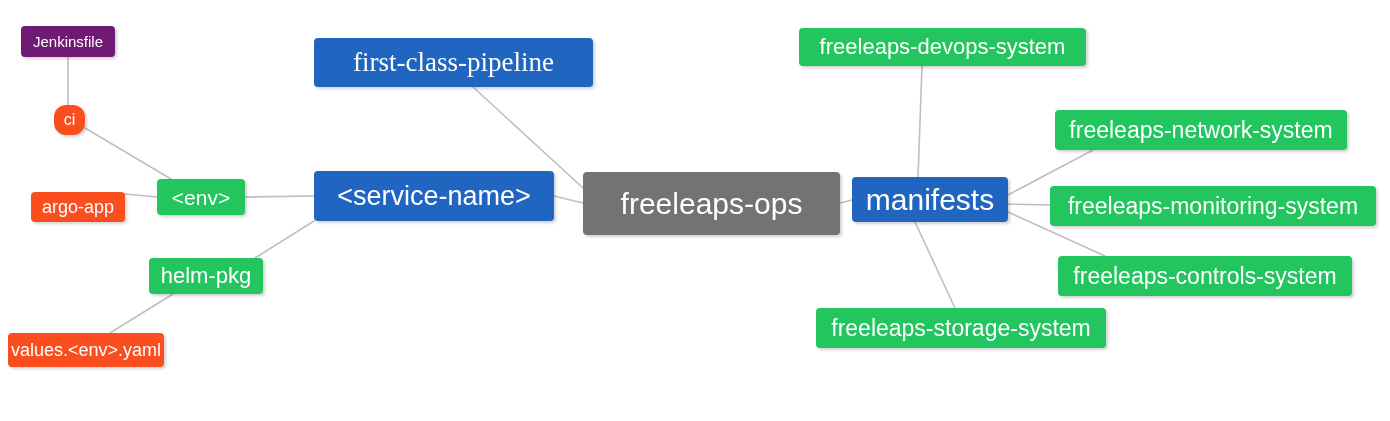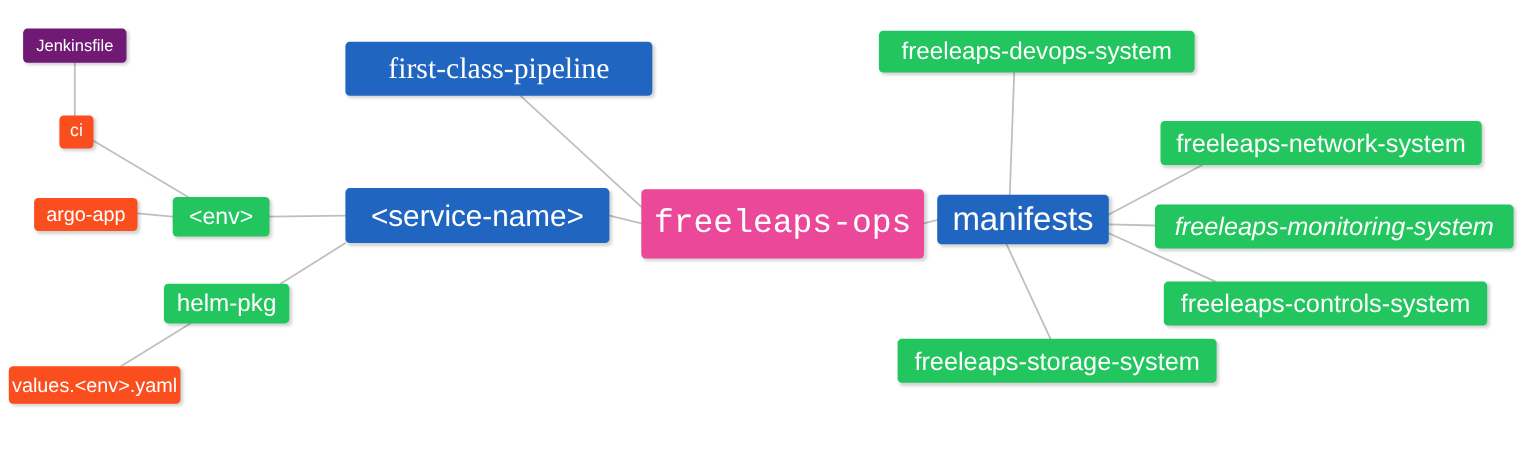--- a/index.html
+++ b/index.html
@@ -35,21 +35,21 @@
     align-items: center;
     justify-content: center;
     color: #ffffff;
     border-radius: 4px;
     white-space: nowrap;
     line-height: 1;
     letter-spacing: 0px;
     box-shadow: 2px 2px 3px rgba(0,0,0,0.18);
     z-index: 2;
   }
-  .n-root   { background: #ec4899; font-family: Liberation Mono, monospace; }
+  .n-root   { background: #737373; }
   .n-blue   { background: #2065bf; }
   .n-green  { background: #22c55e; }
   .n-red    { background: #fa4e1e; }
   .n-orange { background: #701a75; }
 </style>
 </head>
 <body>
 
 <div id="canvas">
   <svg id="edges" width="1390" height="421" viewBox="0 0 1390 421">
@@ -79,39 +79,39 @@
     </div>
     <div class="node n-blue" style="left: 852px; top: 177px; width: 156px; height: 45px; font-size: 30px;">
       <span>manifests</span>
     </div>
     <div class="node n-green" style="left: 157px; top: 179px; width: 88px; height: 36px; font-size: 21px;">
       <span>&lt;env&gt;</span>
     </div>
     <div class="node n-green" style="left: 149px; top: 258px; width: 114px; height: 36px; font-size: 22px;">
       <span>helm-pkg</span>
     </div>
-    <div class="node n-red" style="left: 31px; top: 180px; width: 94px; height: 30px; font-size: 18px;">
+    <div class="node n-red" style="left: 31px; top: 192px; width: 94px; height: 30px; font-size: 18px;">
       <span>argo-app</span>
     </div>
-    <div class="node n-red" style="left: 54px; top: 105px; width: 31px; height: 30px; font-size: 16px;">
+    <div class="node n-red" style="left: 54px; top: 105px; width: 31px; height: 30px; font-size: 16px; border-radius: 12px;">
       <span>ci</span>
     </div>
     <div class="node n-orange" style="left: 21px; top: 26px; width: 94px; height: 31px; font-size: 15px;">
       <span>Jenkinsfile</span>
     </div>
     <div class="node n-red" style="left: 8px; top: 333px; width: 156px; height: 34px; font-size: 18px;">
       <span>values.&lt;env&gt;.yaml</span>
     </div>
     <div class="node n-green" style="left: 799px; top: 28px; width: 287px; height: 38px; font-size: 22px;">
       <span>freeleaps-devops-system</span>
     </div>
     <div class="node n-green" style="left: 1055px; top: 110px; width: 292px; height: 40px; font-size: 23px;">
       <span>freeleaps-network-system</span>
     </div>
-    <div class="node n-green" style="left: 1050px; top: 186px; width: 326px; height: 40px; font-size: 23px; font-style: italic;">
+    <div class="node n-green" style="left: 1050px; top: 186px; width: 326px; height: 40px; font-size: 23px;">
       <span>freeleaps-monitoring-system</span>
     </div>
     <div class="node n-green" style="left: 1058px; top: 256px; width: 294px; height: 40px; font-size: 23px;">
       <span>freeleaps-controls-system</span>
     </div>
     <div class="node n-green" style="left: 816px; top: 308px; width: 290px; height: 40px; font-size: 23px;">
       <span>freeleaps-storage-system</span>
     </div>
   </div>
 

